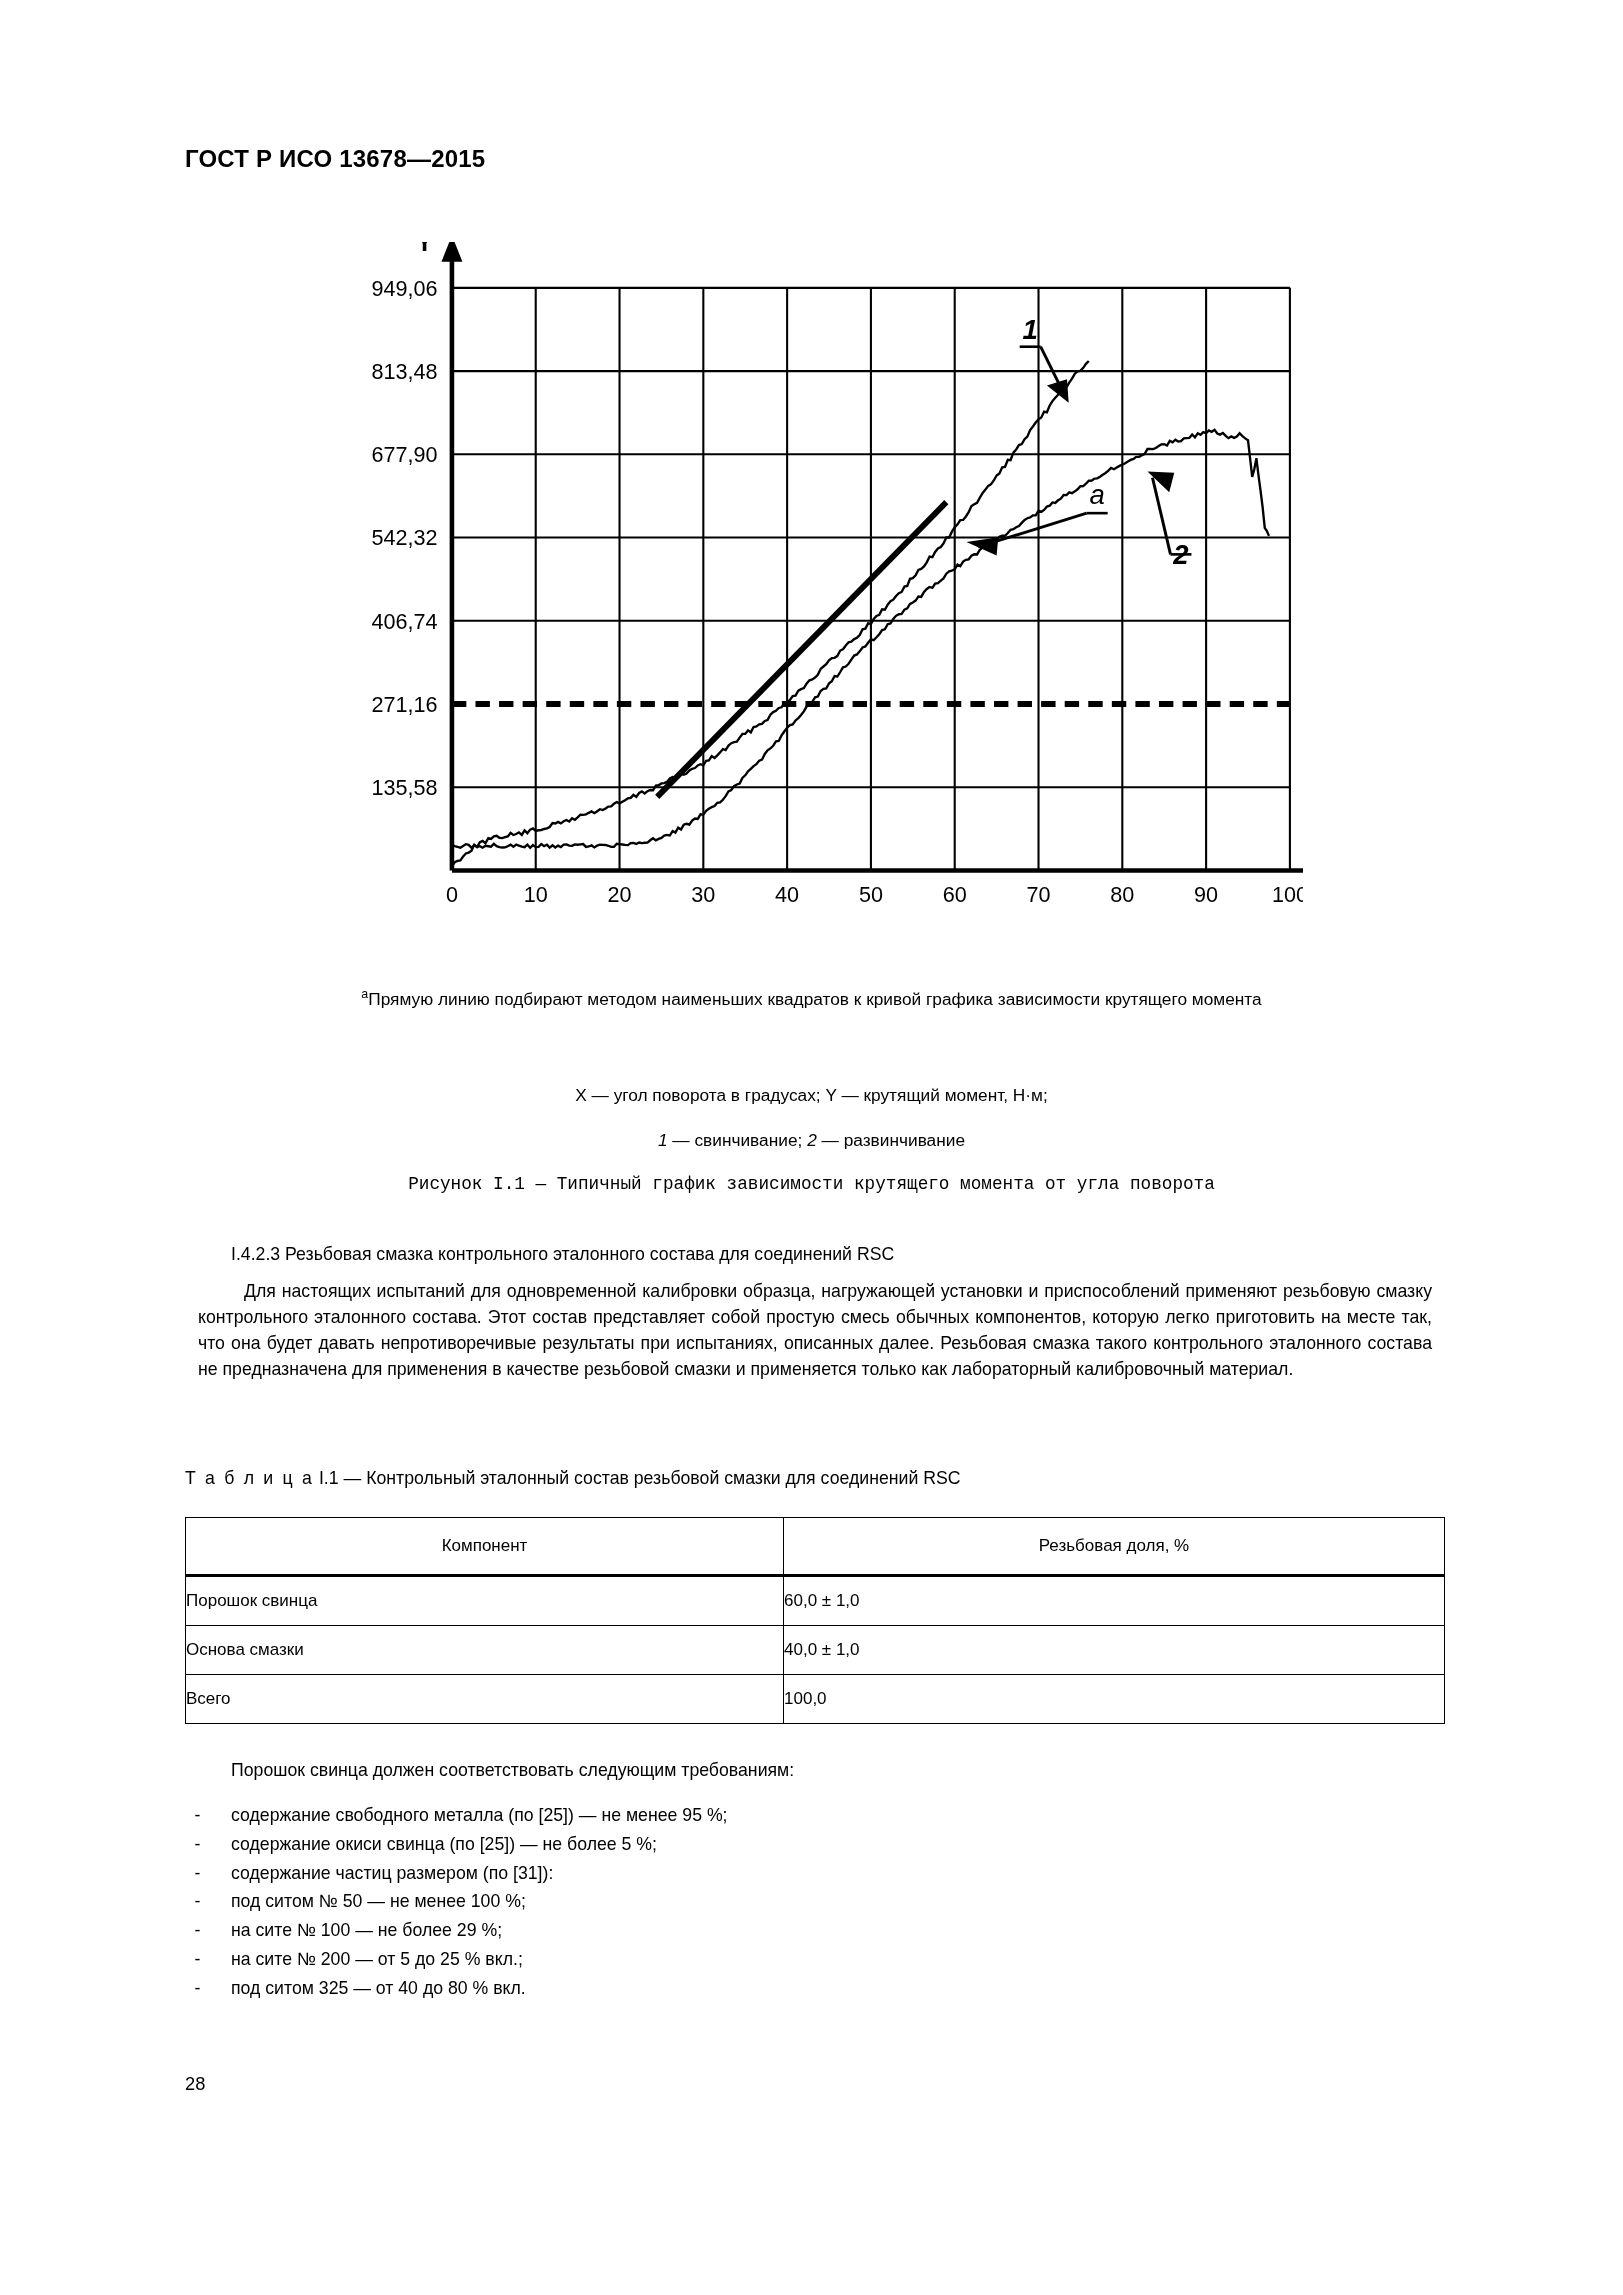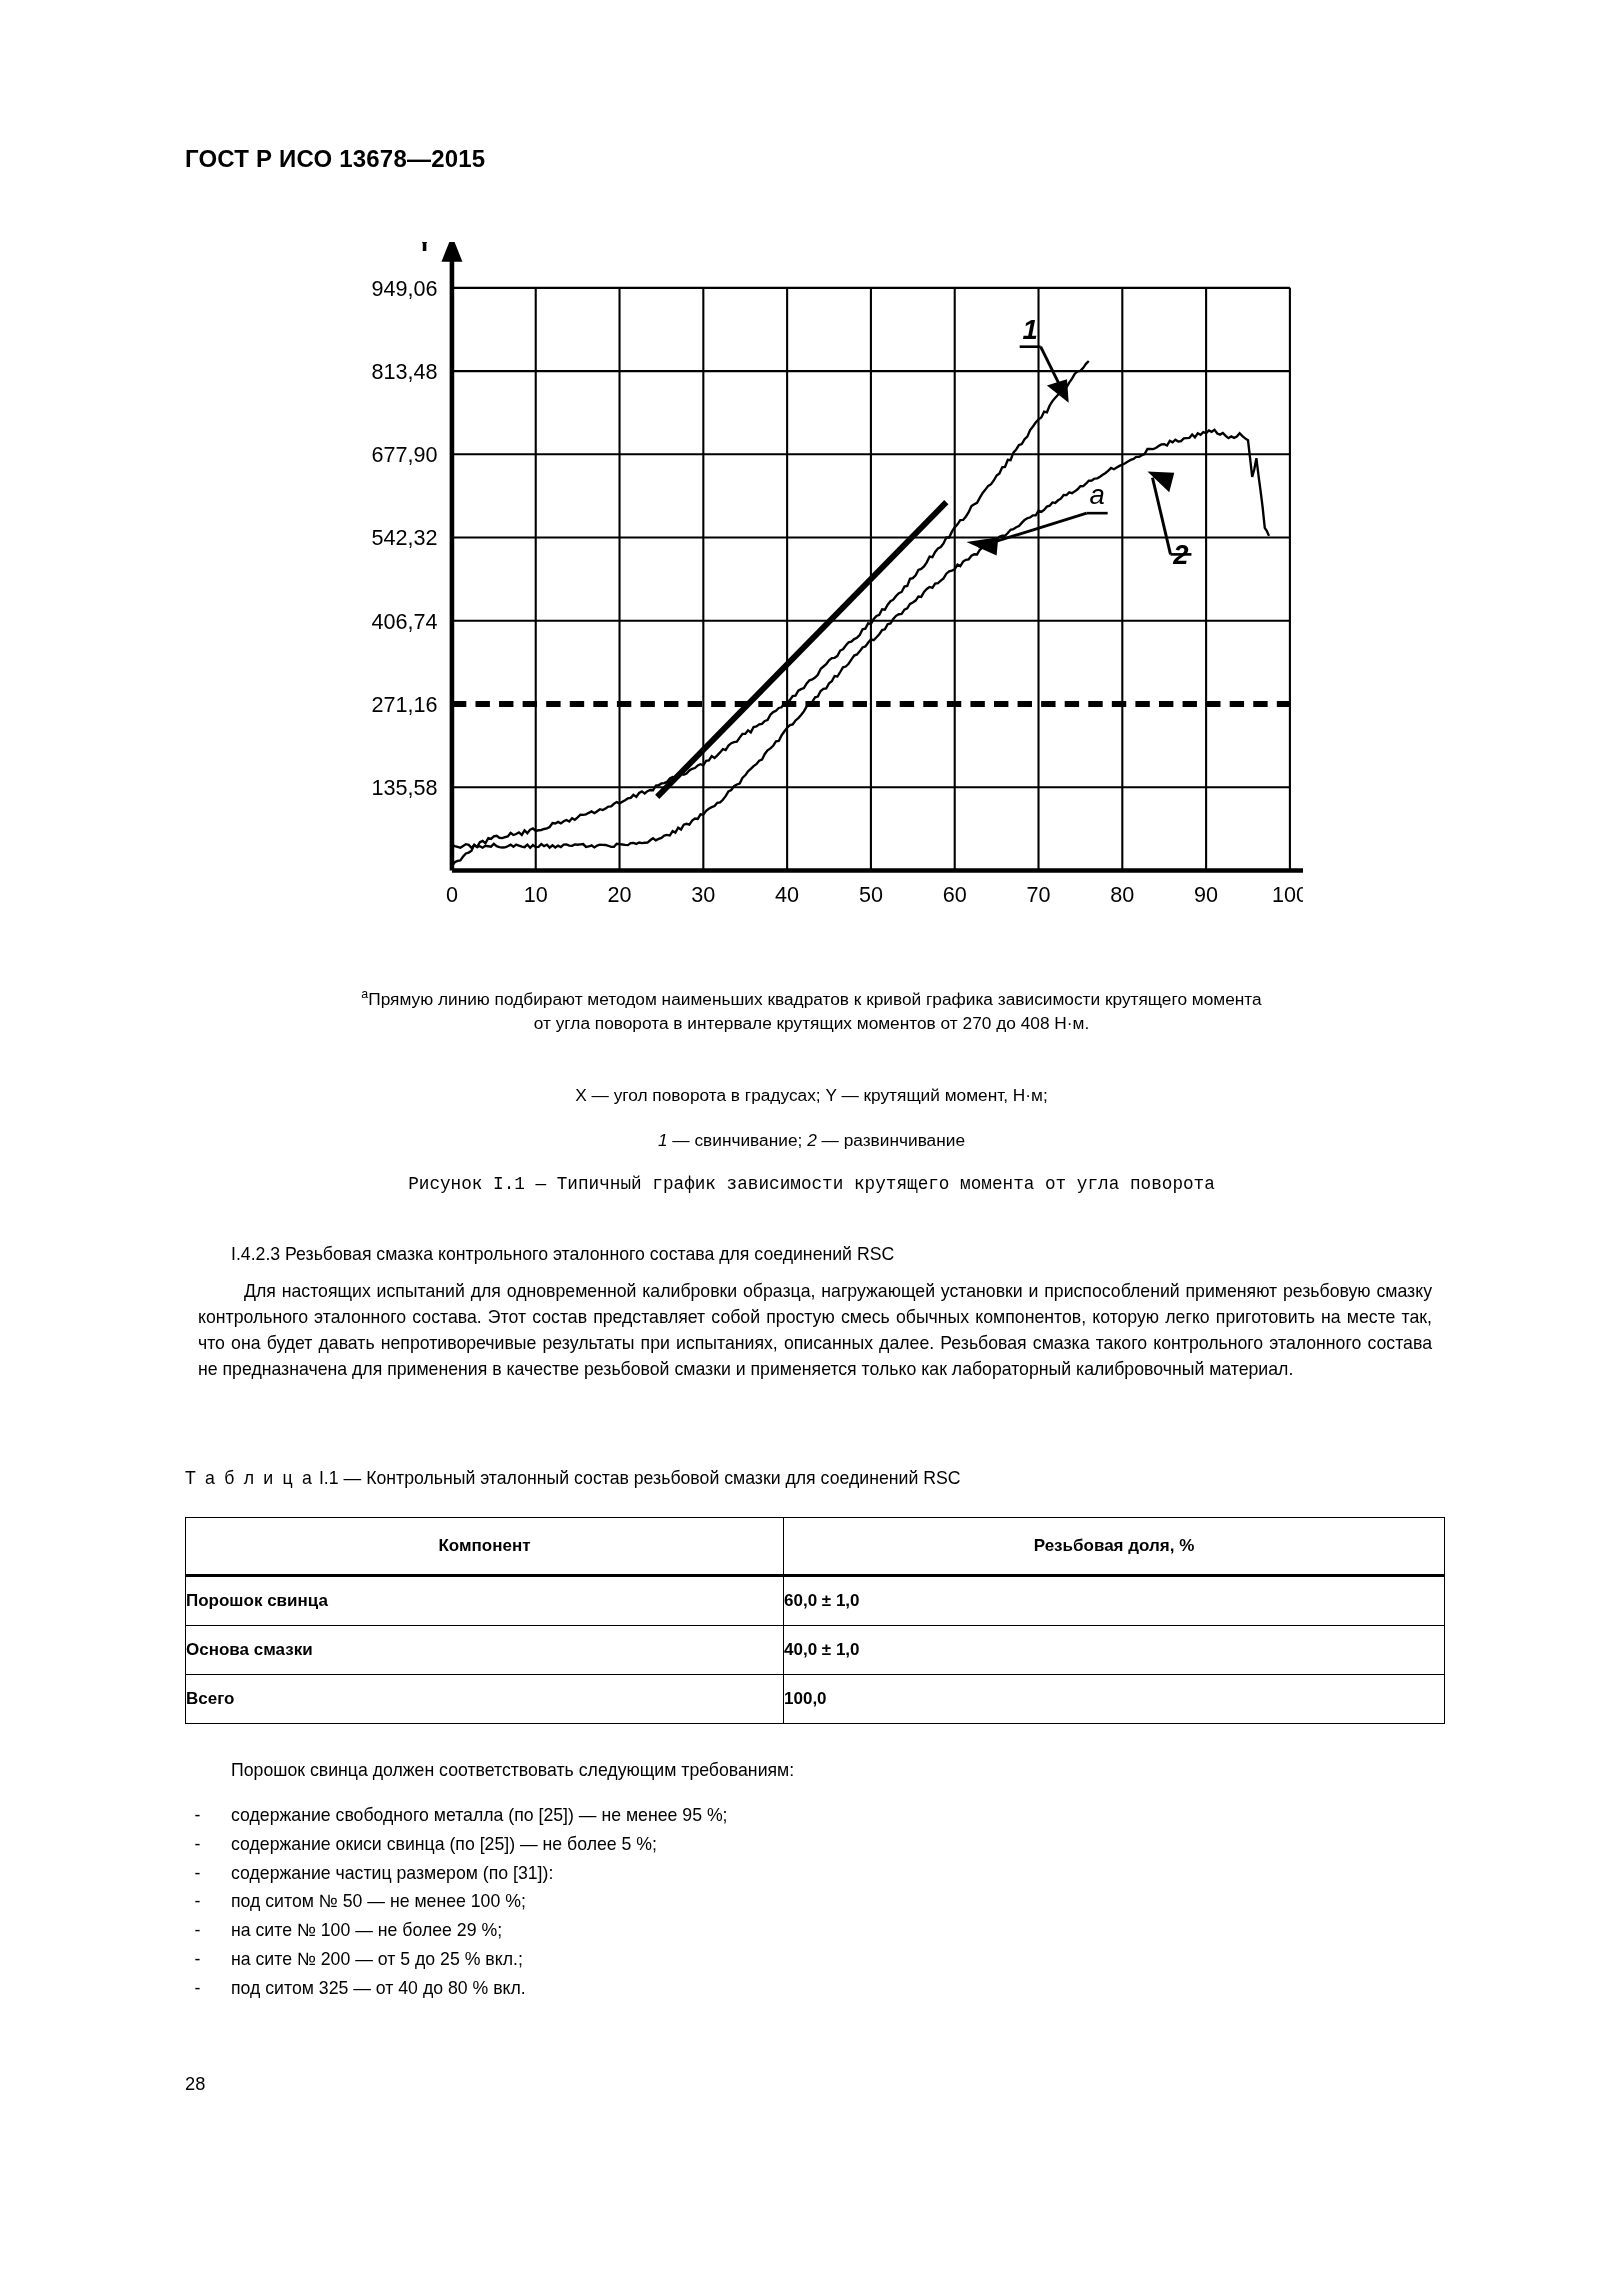--- a/index.html
+++ b/index.html
@@ -49,21 +49,21 @@
   
   .table-caption{
     position:absolute; left:185px; top:1468px; font-size:17.7px;
   }
   .tbl-cap-sp{ letter-spacing:2.2px; }
   table.rsc{
     position:absolute; left:185px; top:1517px;
     width:1260px; border-collapse:collapse; font-size:17px;
   }
   table.rsc td, table.rsc th{
-    border:1.3px solid #000; font-weight:bold; padding:0;
+    border:1.3px solid #000; font-weight:normal; padding:0;
     height:48px; vertical-align:middle;
   }
   table.rsc thead th{ height:56px; text-align:center; }
   table.rsc thead th:first-child{ width:47.5%; }
   table.rsc tbody tr:first-child td{ border-top:3.3px solid #000; }
   td.left-cell{ text-align:left; padding-left:14.4px; }
   td.center-cell{ }
 
   
   .req-block{ position:absolute; left:185px; top:1756px; width:1244px; font-size:17.7px; line-height:1.63; }
@@ -139,21 +139,20 @@
           <text x="1313.6" y="491.1149979980191" font-size="42" font-family="&quot;Liberation Sans&quot;, sans-serif" text-anchor="middle" fill="#000" font-style="italic" font-weight="bold">2</text>
           <line x1="1297.6" y1="477.1149979980191" x2="1329.6" y2="477.1149979980191" stroke="#000" stroke-width="4"></line>
           <line x1="1297.6" y1="477.1149979980191" x2="1270.08" y2="359.8271974374644" stroke="#000" stroke-width="4.5"></line>
           <polygon points="1262.3999999999999,350.4494973974248 1295.68,382.33367753355947 1303.36,352.3250374054327" fill="#000"></polygon>
         </svg>
     </div>
   </div>
 
   <div class="fig-note note-a">
     <span class="sup">a</span><span>Прямую линию подбирают методом наименьших квадратов к кривой графика зависимости крутящего момента</span>
-    <span class="l2">от угла поворота в интервале крутящих моментов от 270 до 408 Н·м.</span>
   </div>
 
   <div class="fig-note note-xy">X — угол поворота в градусах; Y — крутящий момент, Н·м;</div>
 
   <div class="fig-note note-12">
     <span class="ital">1</span><span> — свинчивание; </span><span class="ital">2</span><span> — развинчивание</span>
   </div>
 
   <div class="fig-note fig-caption">Рисунок I.1 — Типичный график зависимости крутящего момента от угла поворота</div>
 

